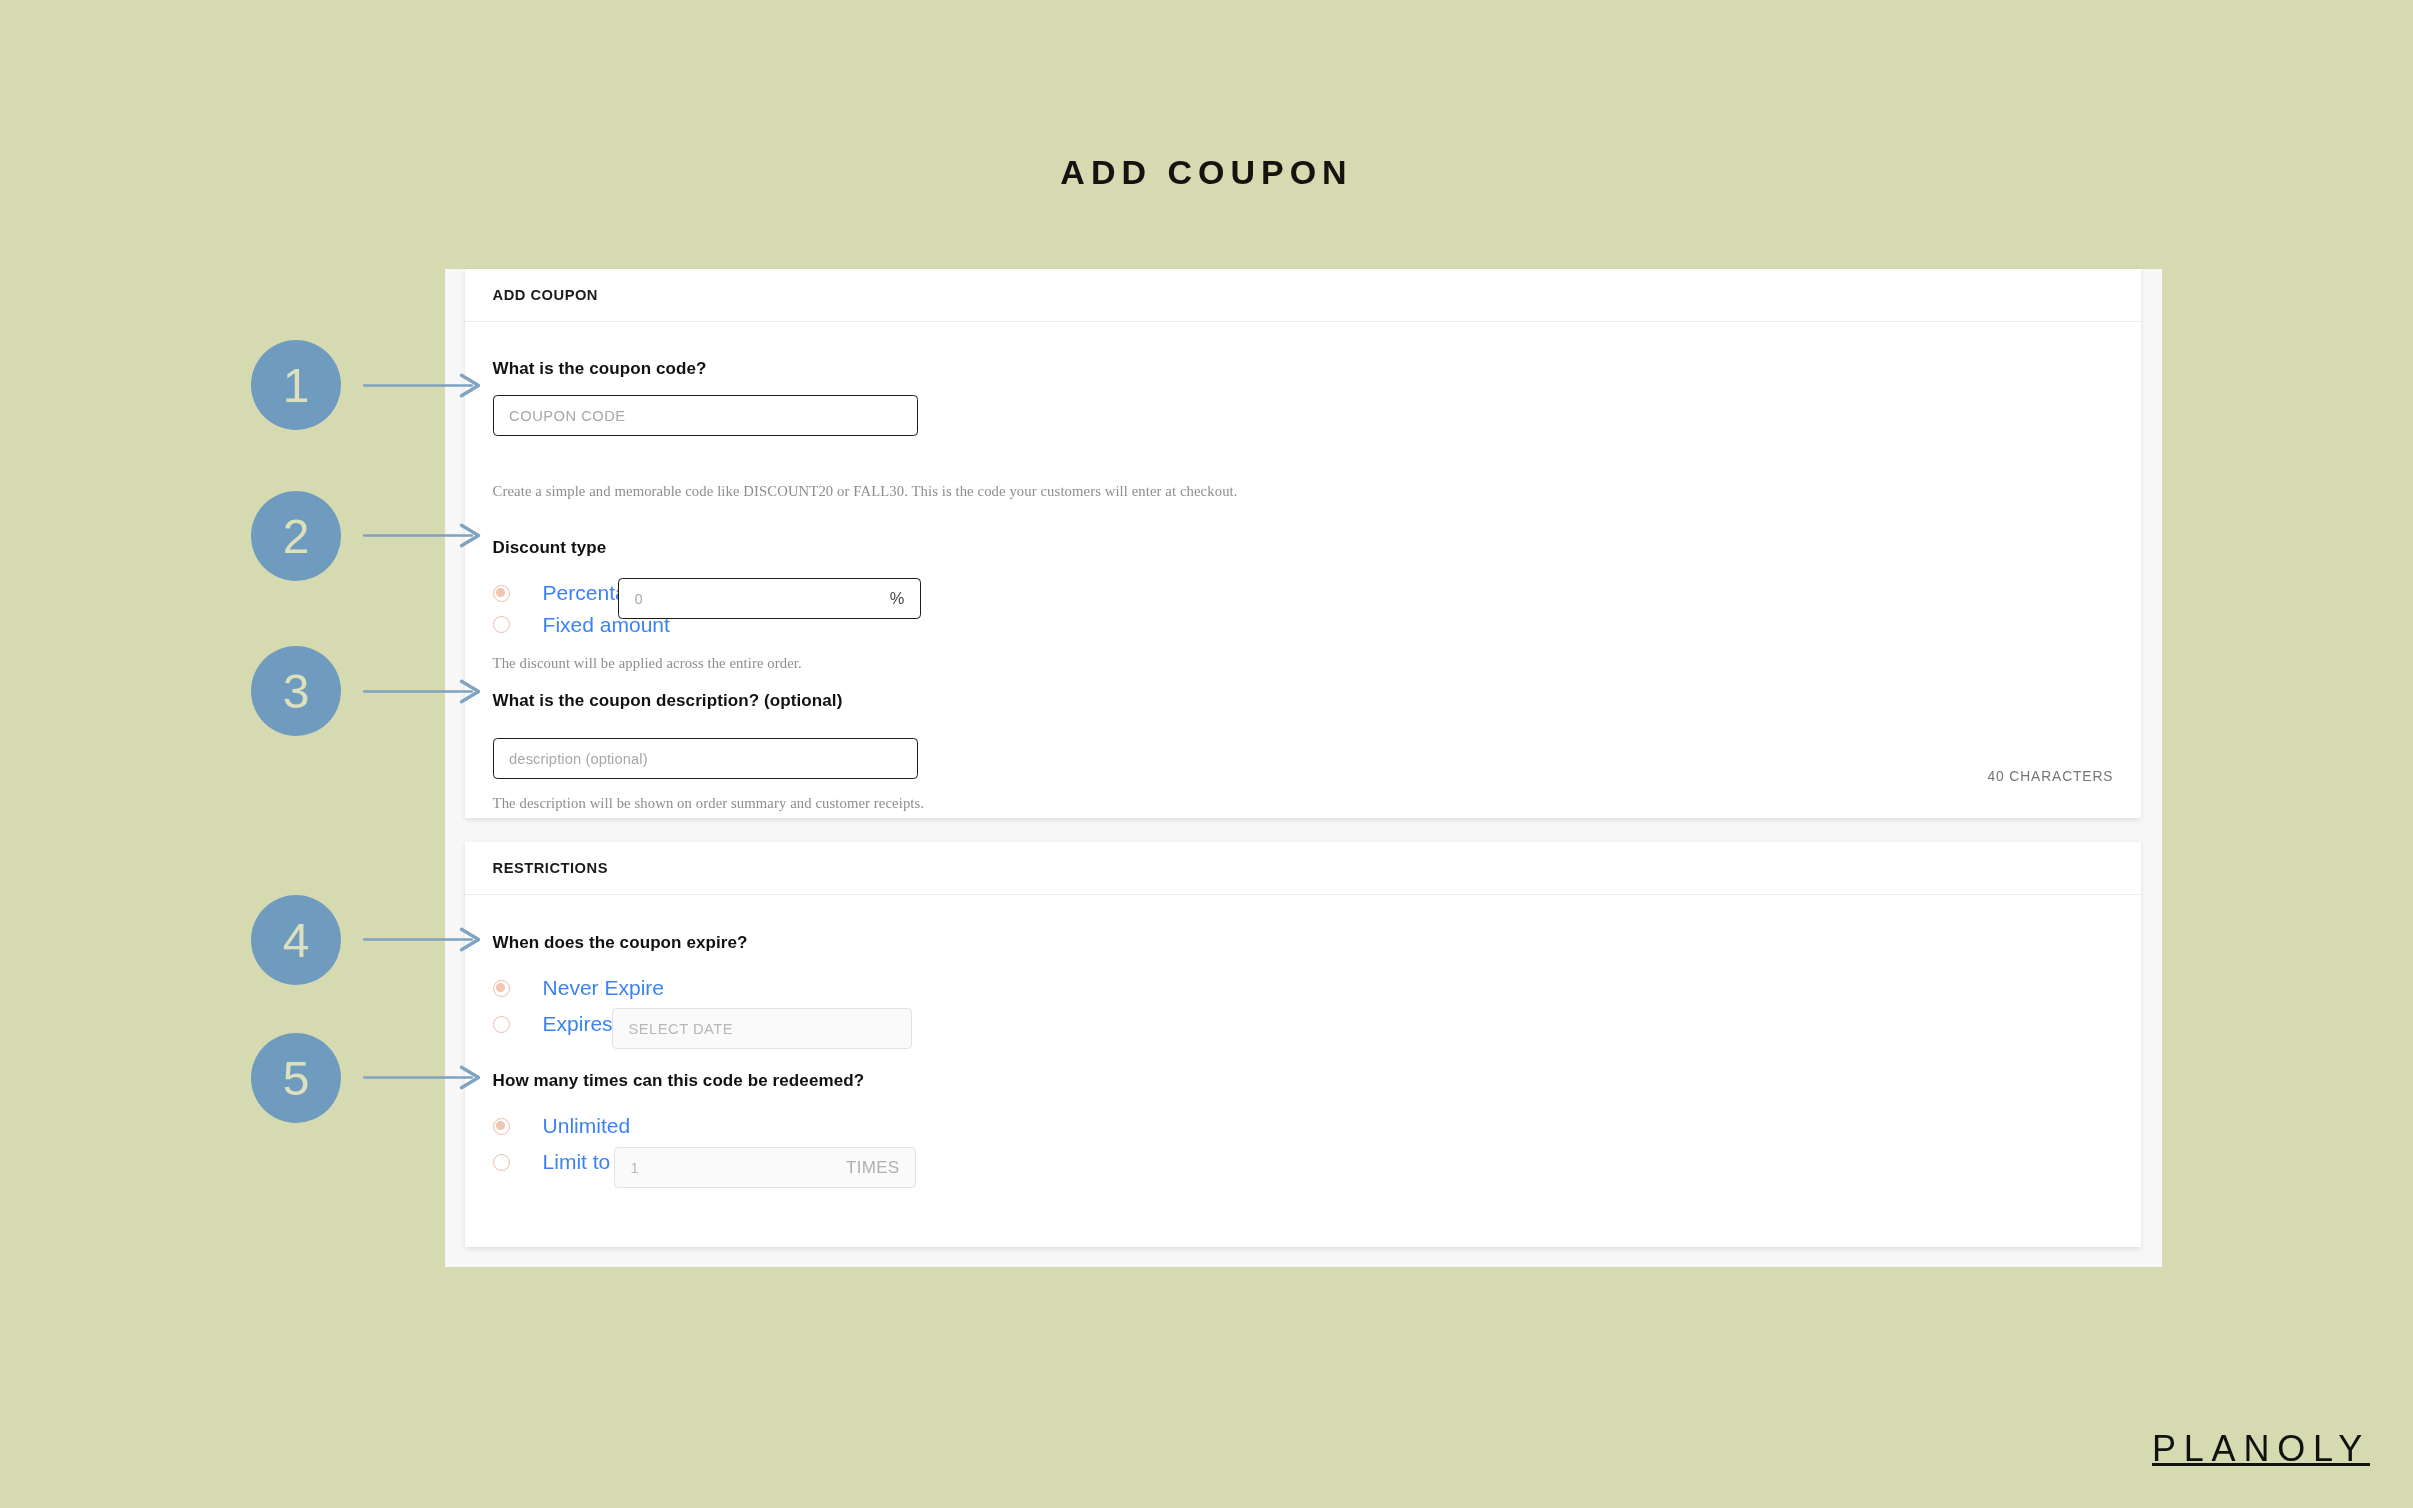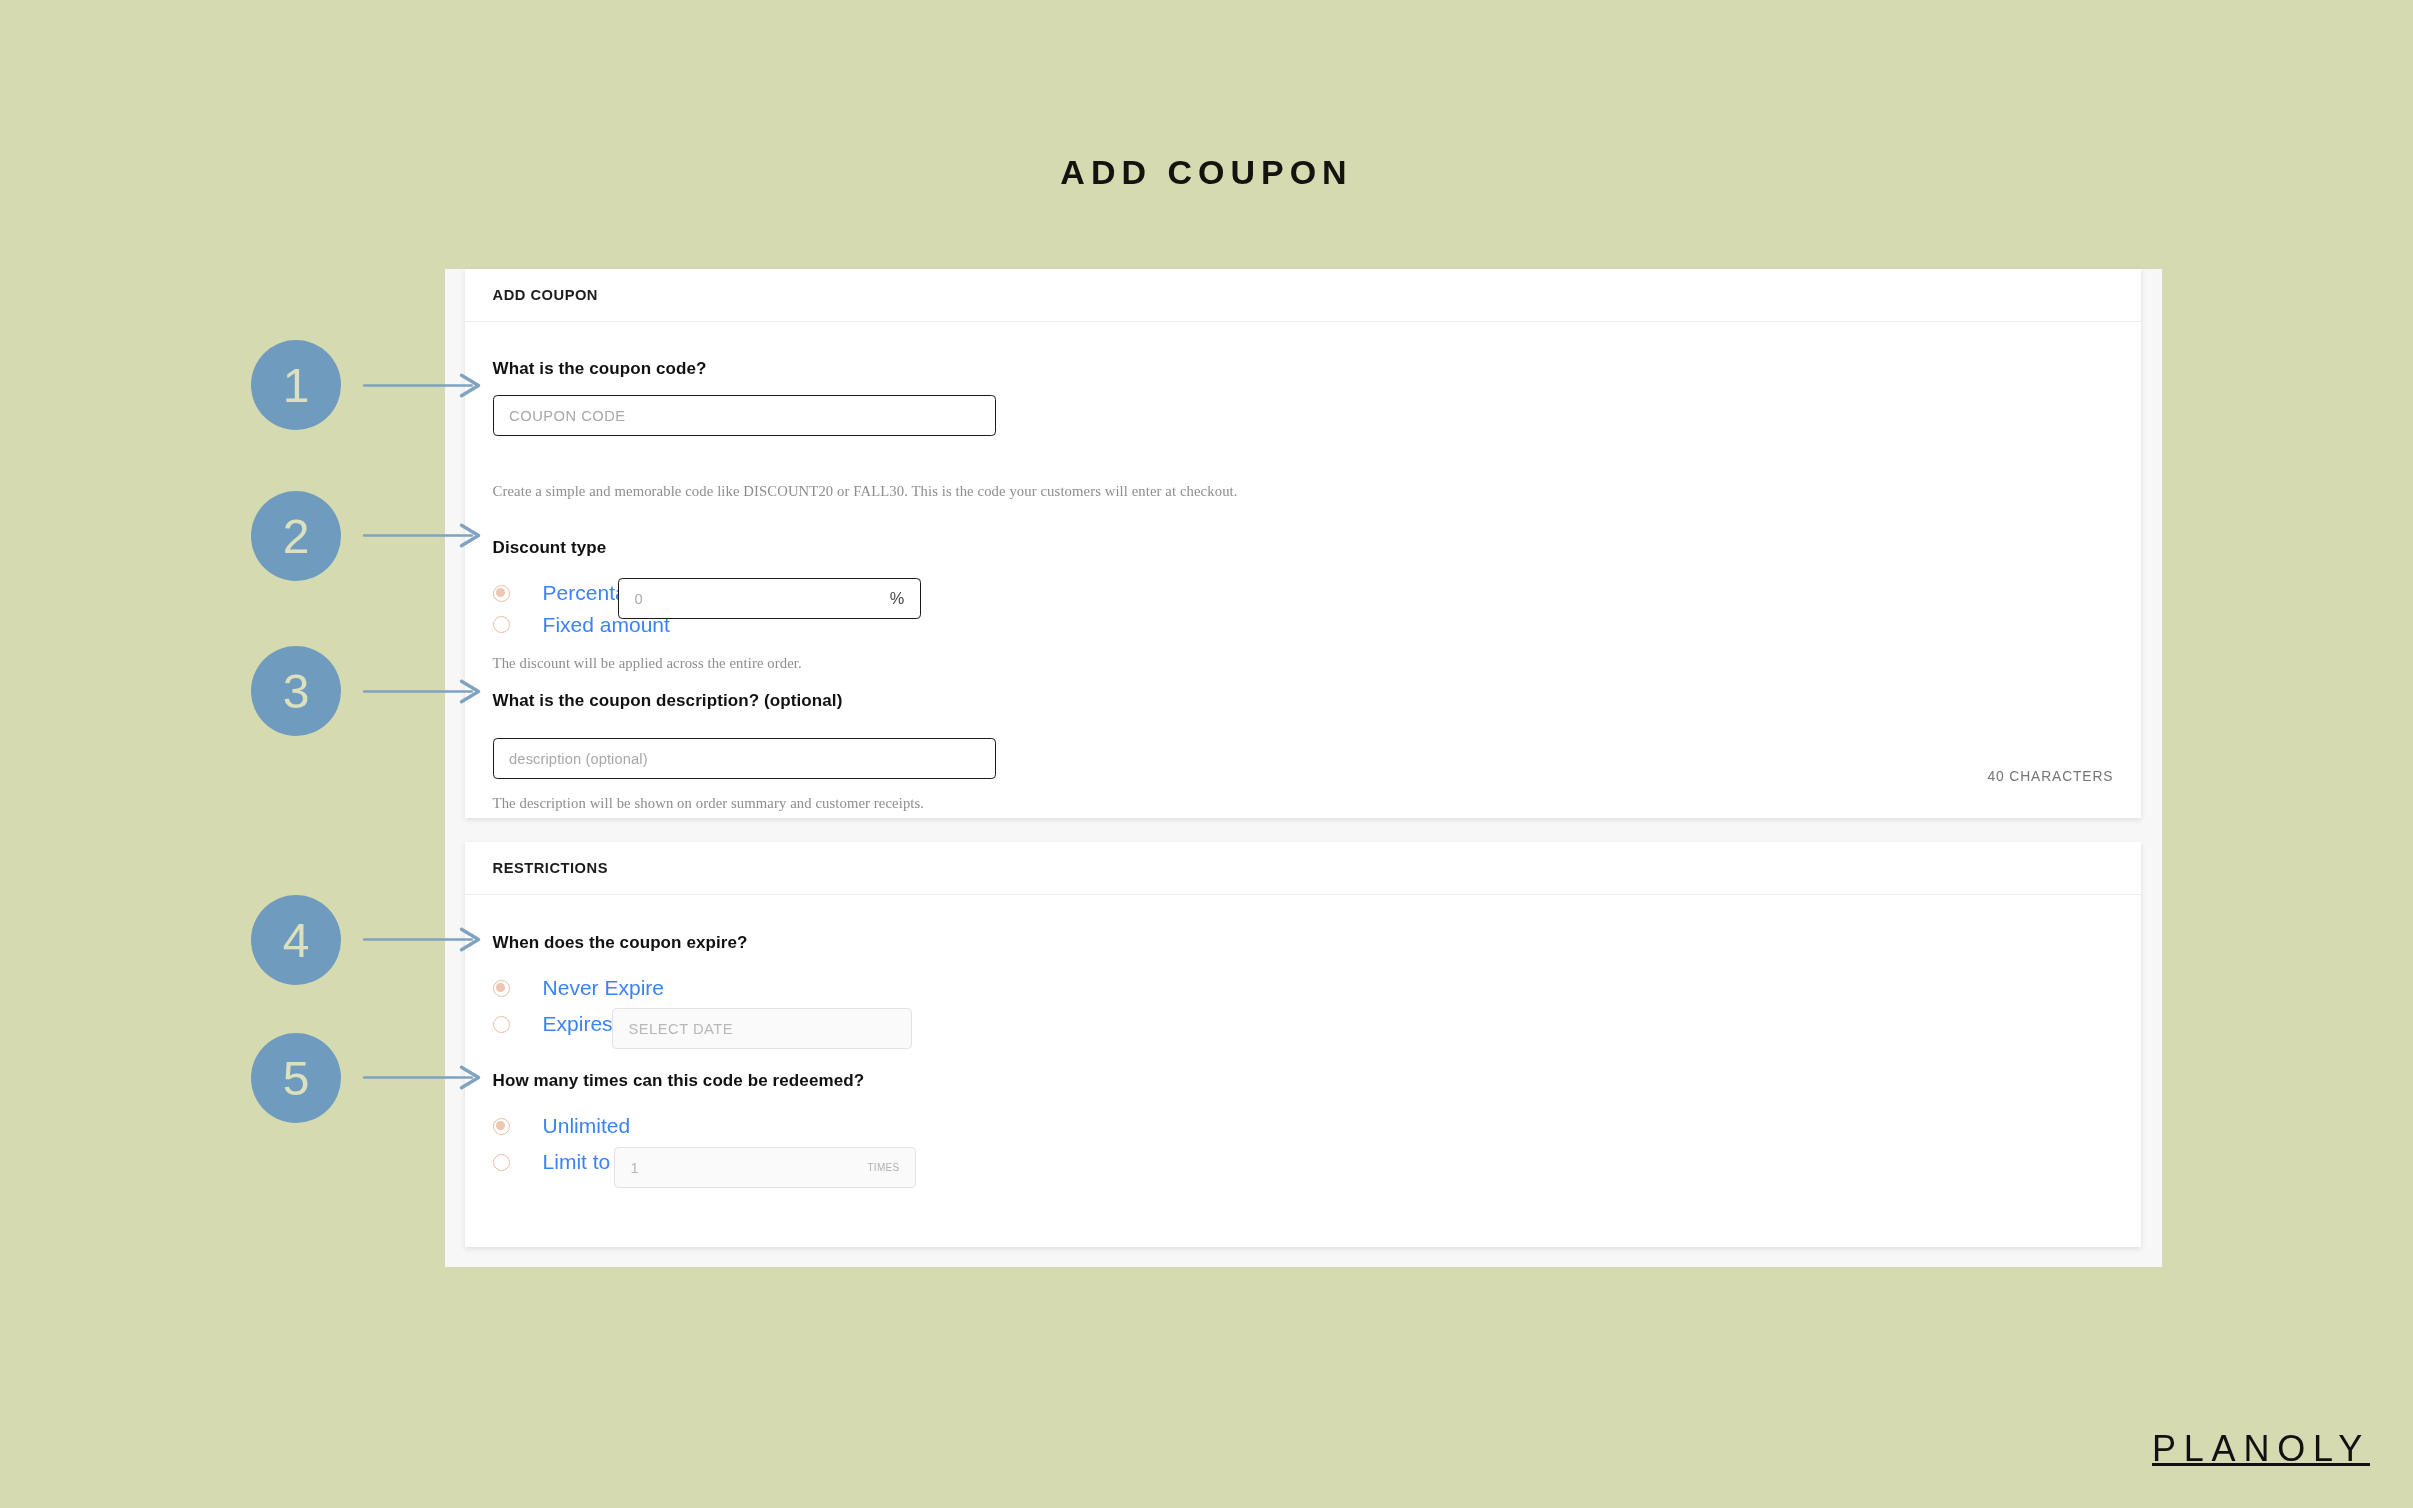--- a/index.html
+++ b/index.html
@@ -48,39 +48,39 @@
   .field-label {
     font-size:17px; font-weight:bold; color:#111111;
     letter-spacing:0.1px;
   }
   .helper {
     font-size:14.7px; color:#8d8d8d; letter-spacing:0.1px;font-family:Liberation Serif, serif;
   }
 
   .txt-input {
     border:1.7px solid #1a1a1a; border-radius:4.3px;
-    height:41px; width:503px;
+    height:41px; width:425px;
     display:flex; align-items:center;
     padding:0 15.5px;
     background:#fff;
   }
   .txt-input .ph {
     font-size:14.7px; color:#a8a8a8; letter-spacing:0.5px;
   }
   .txt-input .ph.lower { letter-spacing:0.1px; }
   .txt-input .suffix {
     margin-left:auto; font-size:16.4px; color:#444; letter-spacing:0.3px;
   }
   .txt-input.num { width:303px; }
 
   .txt-input.disabled {
     border:0.9px solid #E2E2E2; background:#FAFAFA;
   }
   .txt-input.disabled .ph { color:#b8b8b8; }
-  .txt-input.disabled .suffix { color:#b0b0b0; font-size:10px; }
+  .txt-input.disabled .suffix { color:#b0b0b0; font-size:17px; }
 
   
   .radio-row { display:flex; align-items:center; }
   .radio {
     width:17px; height:17px; border-radius:50%;
     border:1.7px solid #E9BDA6; background:#fff;
     position:relative; flex:none;
   }
   .radio.checked::after {
     content:""; position:absolute; left:2.6px; top:2.6px;

